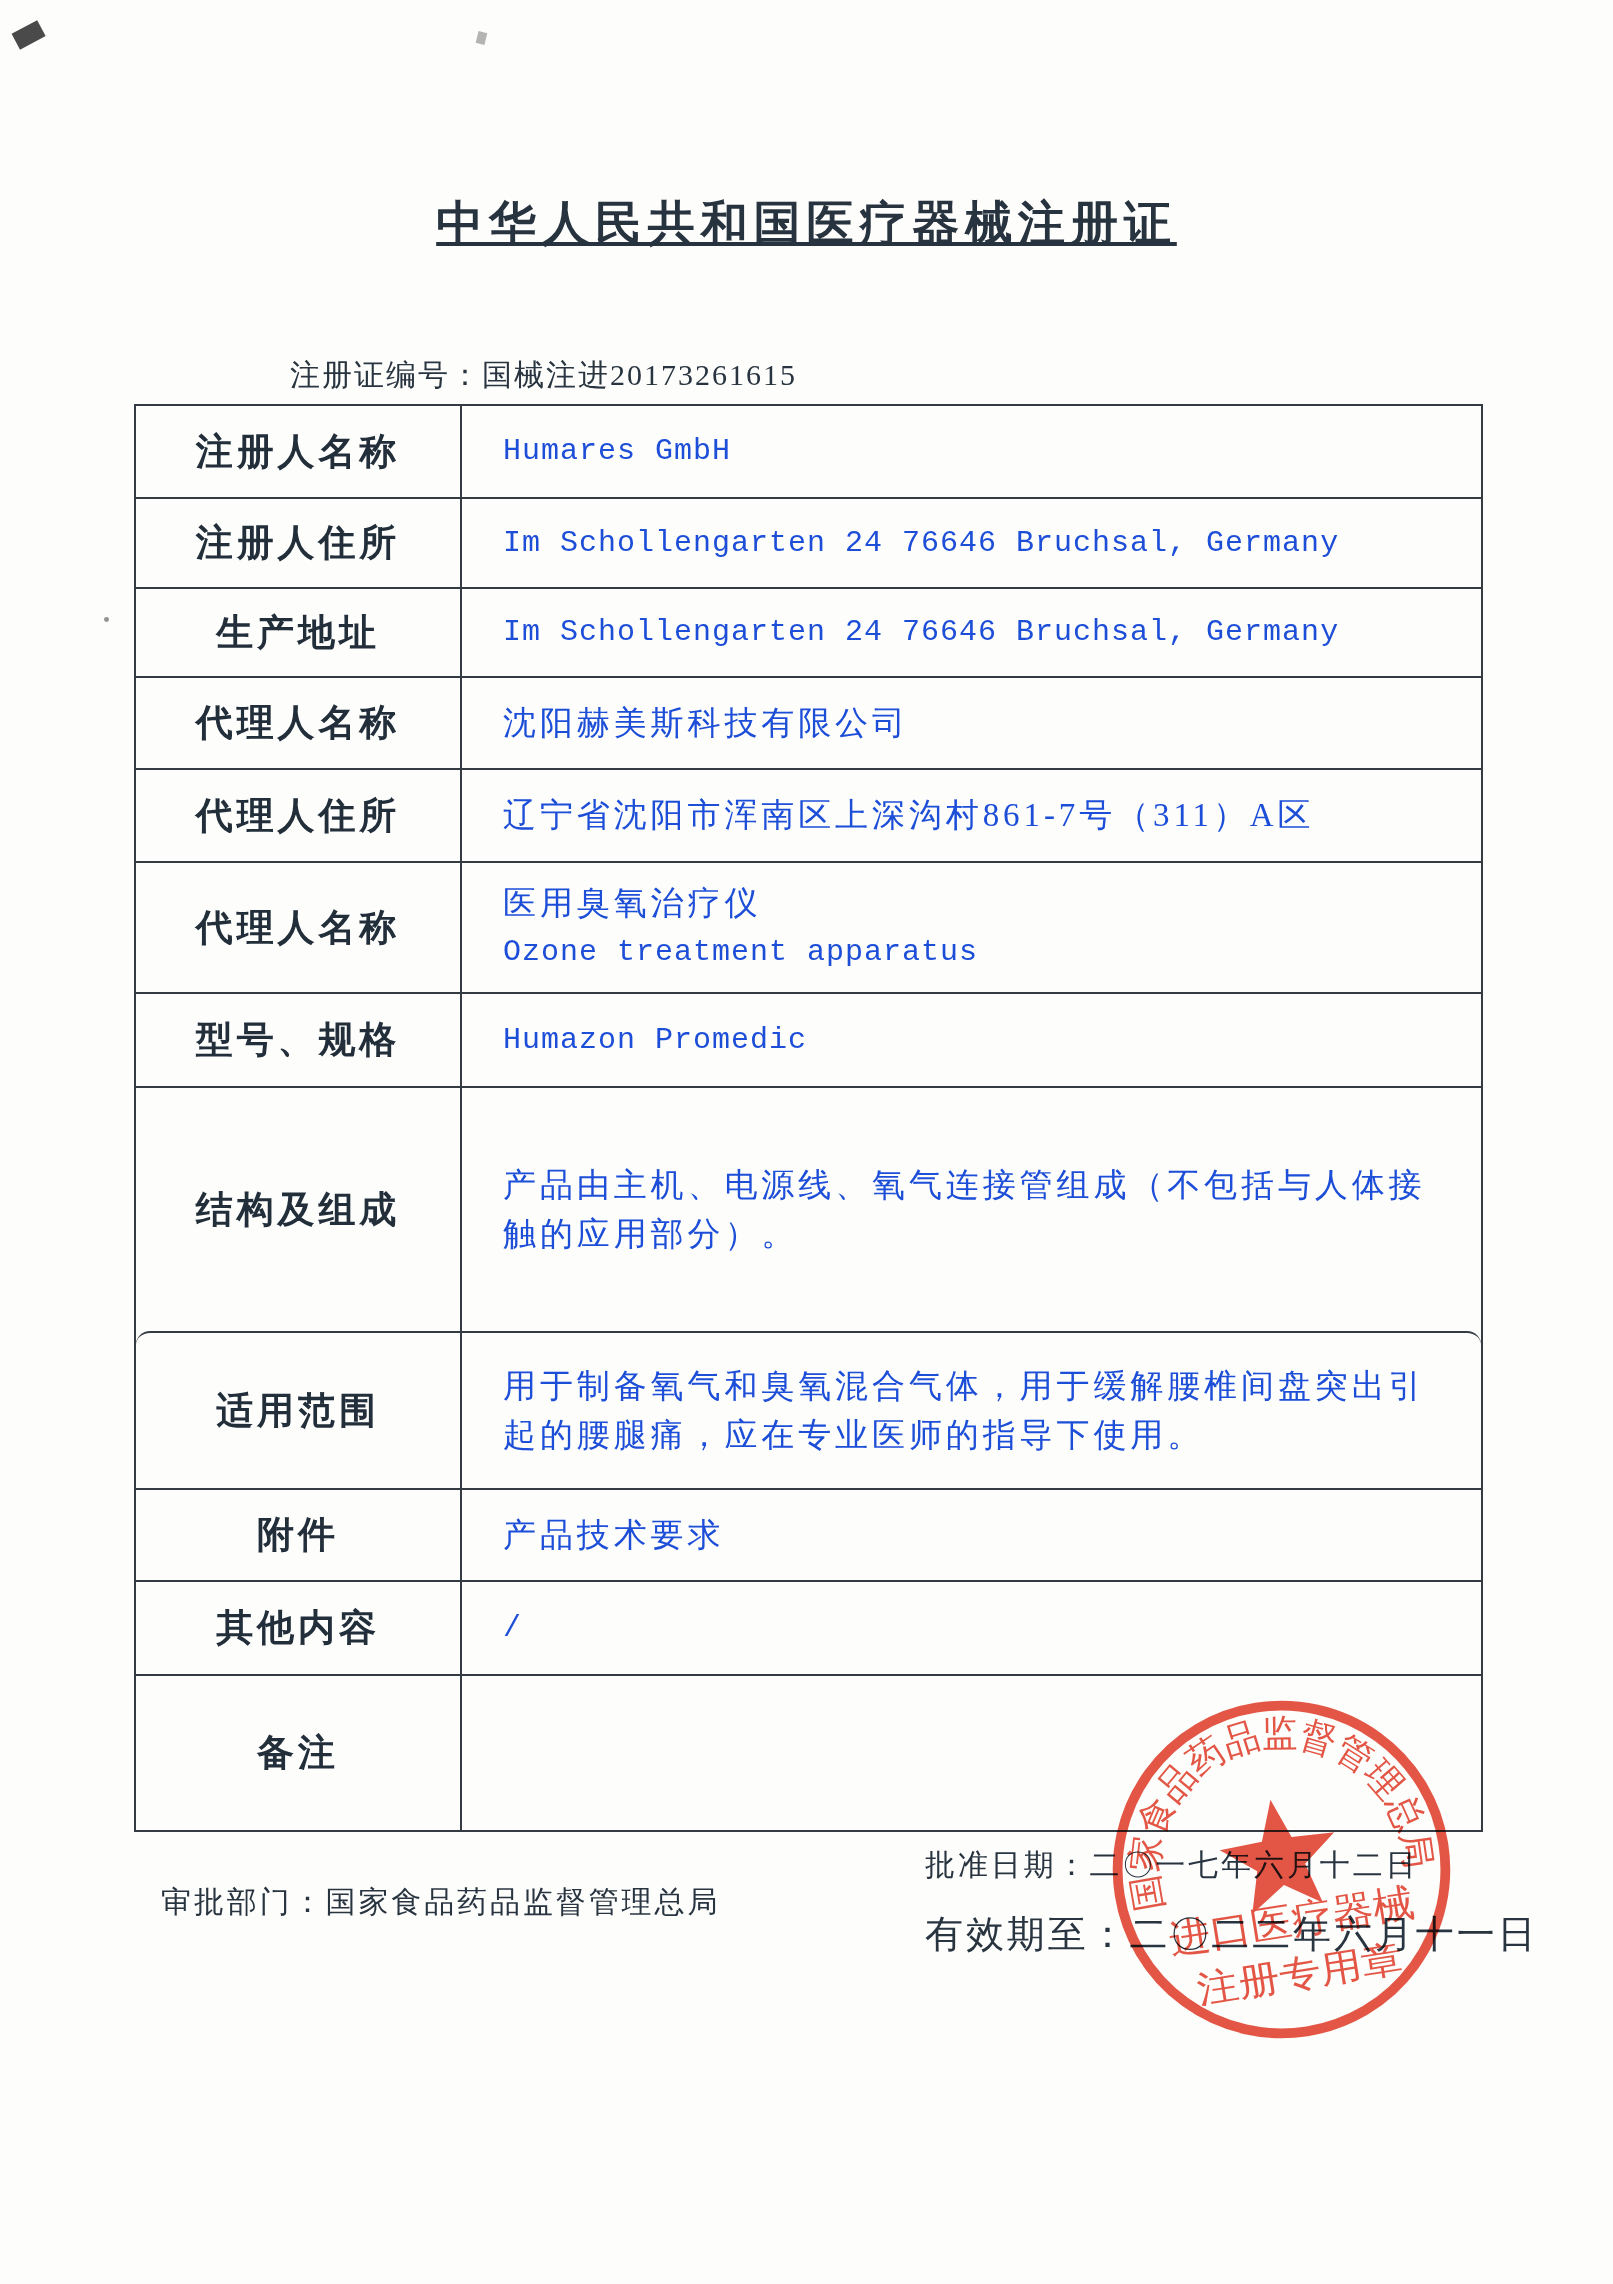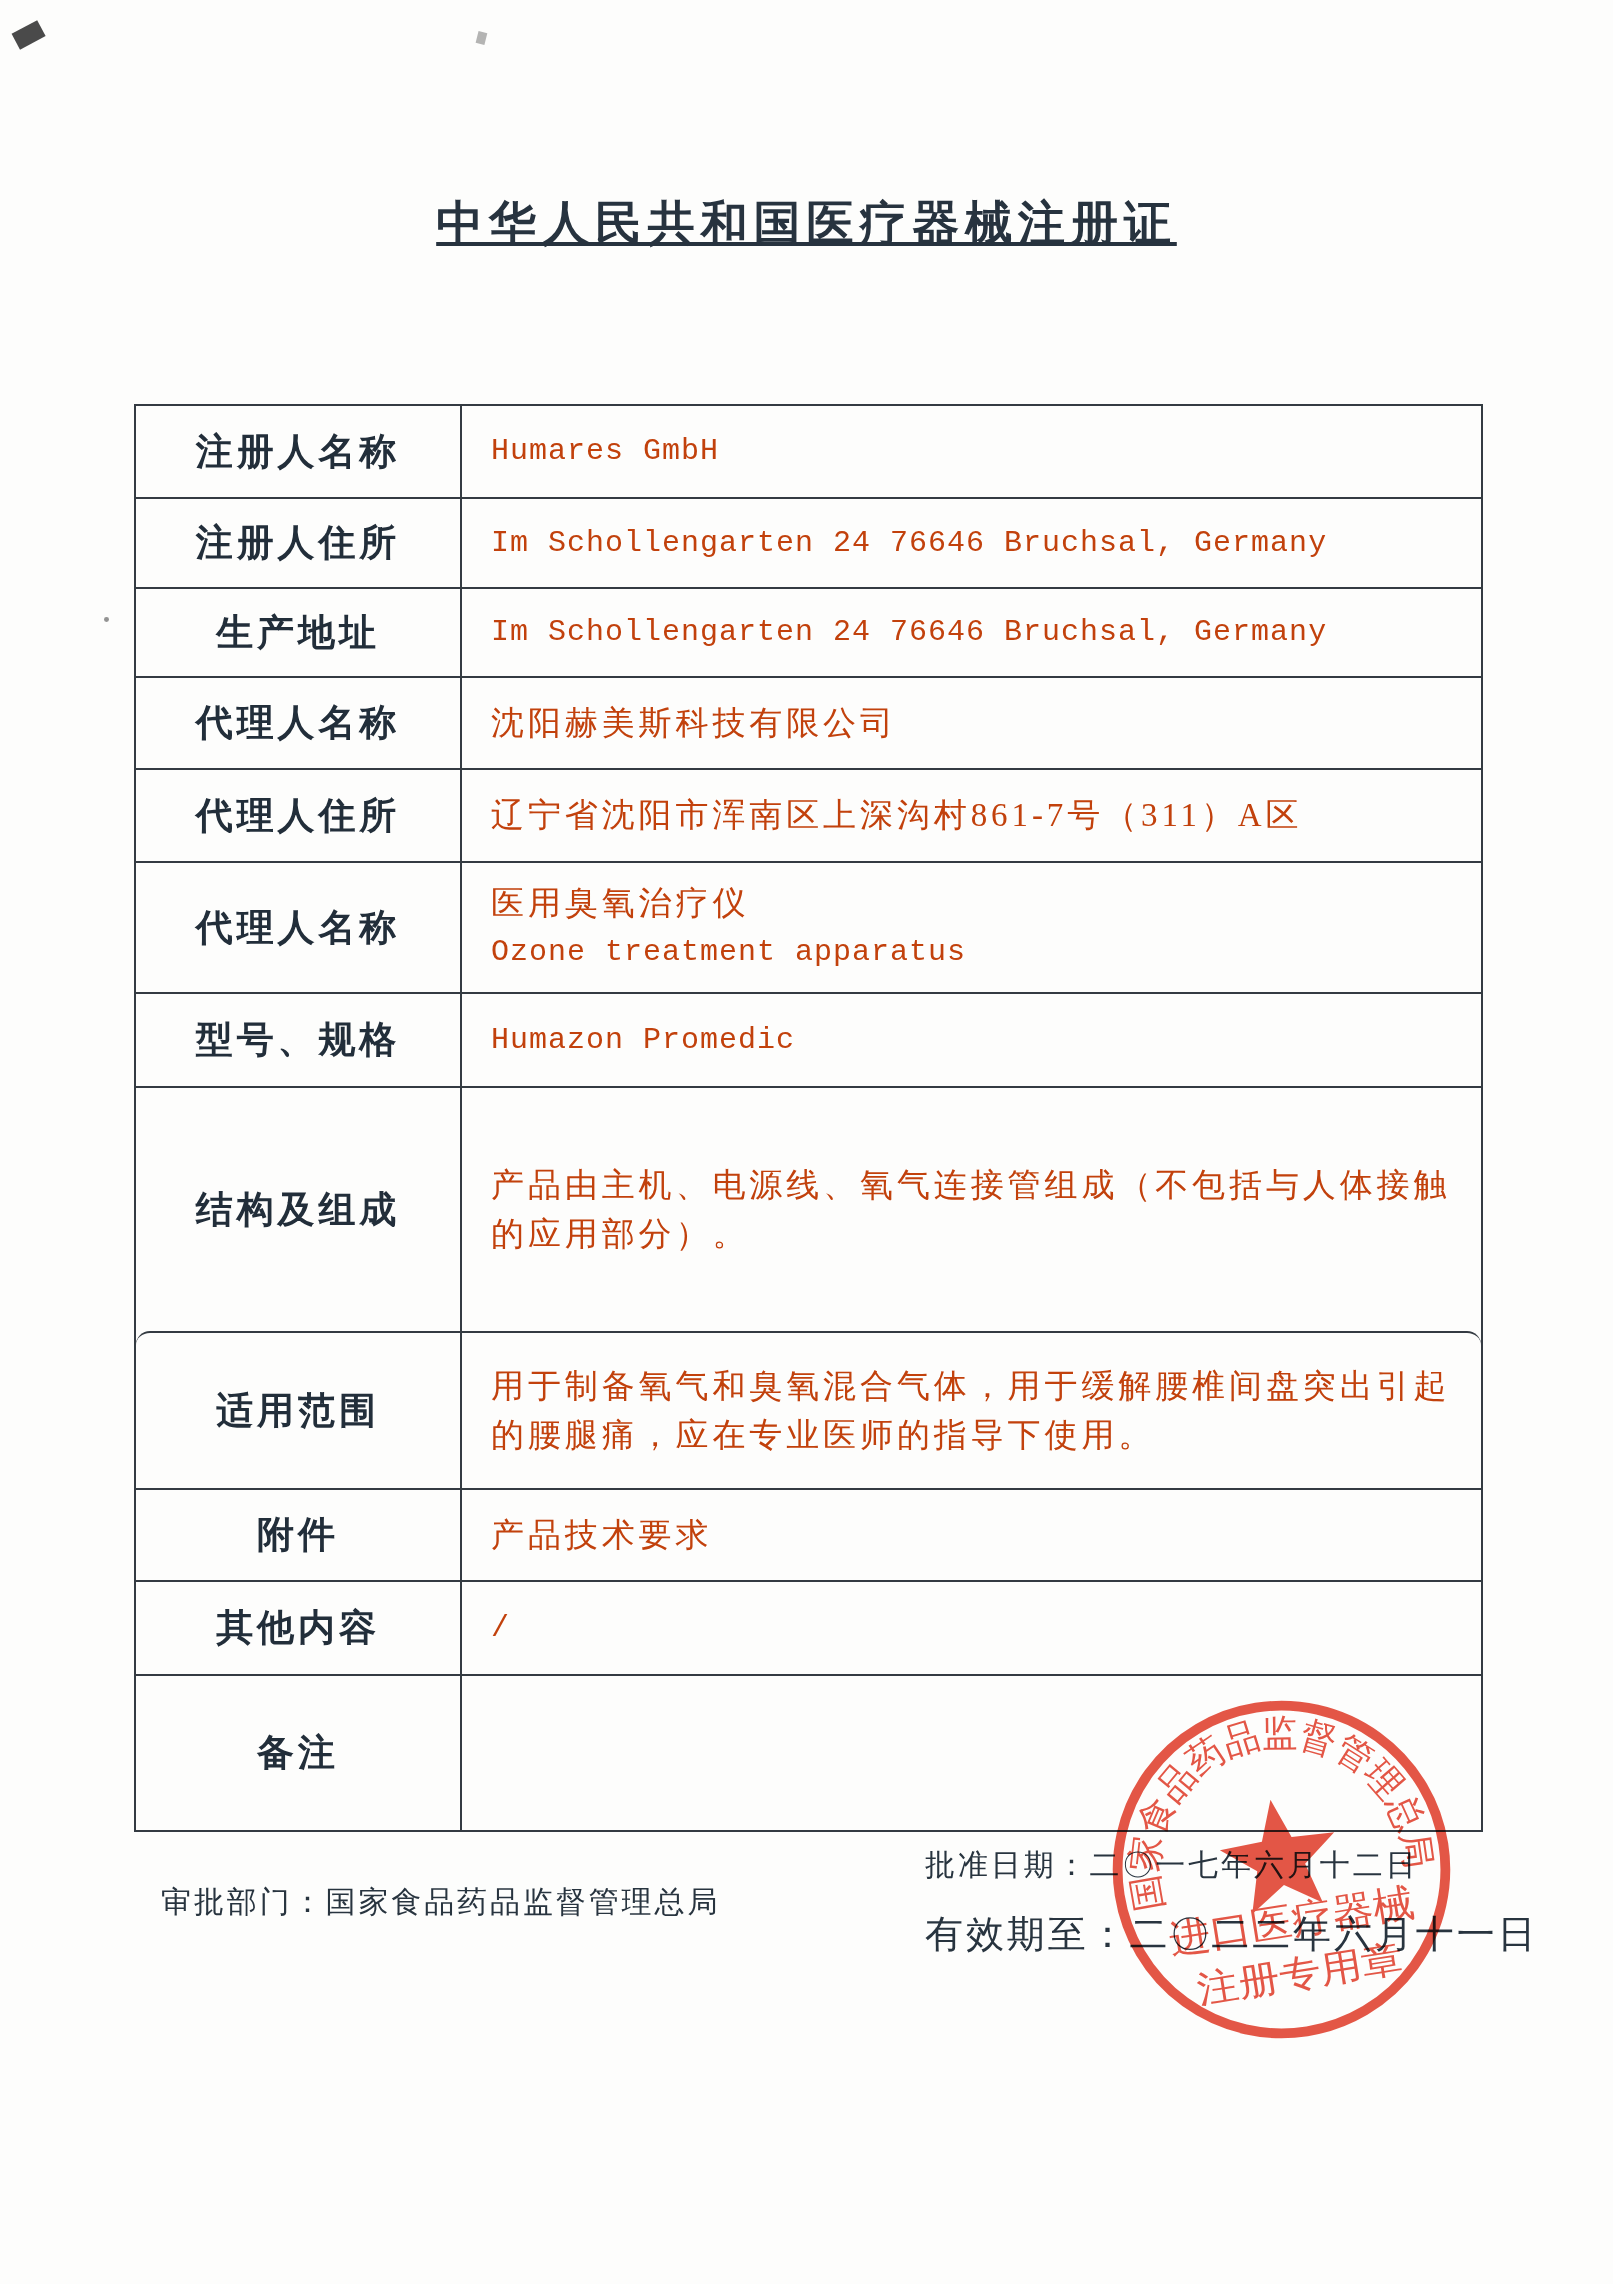--- a/index.html
+++ b/index.html
@@ -39,21 +39,22 @@
     display:flex;align-items:center;justify-content:center;
     font-family:"Liberation Sans","DejaVu Sans",sans-serif;
     font-weight:bold;font-size:37px;letter-spacing:3.9px;
     color:#222e3a;text-align:center;
   }
   .cell-value{
     flex:1;box-sizing:border-box;
     display:flex;flex-direction:column;justify-content:center;
     padding:9.8px 25.5px 9.8px 29px;
     font-size:33px;letter-spacing:3.9px;line-height:49px;
-    color:#c2410c;
+    color:#1d4ed8;
+    margin-left:12px;
   }
   .mono{
     font-family:"Liberation Mono","DejaVu Sans Mono",monospace;
     font-size:30px;letter-spacing:1px;
   }
   .h93{height:91px;} .h92{height:90px;} .h91{height:89px;} .h94{height:92px;}
   .h95{height:93px;} .h134{height:131px;} .h96{height:94px;} .h250{height:245px;}
   .h160{height:157px;border-radius:14px;} .h159{height:156px;}
   
   .dept{
@@ -84,20 +85,21 @@
 <body>
 
 <div class="page">
 
   <div class="art art-tl"></div>
   <div class="art art-tick"></div>
   <div class="art art-dot"></div>
 
   <div class="title">中华人民共和国医疗器械注册证</div>
 
+  <div class="regline">注册证编号：国械注进20173261615</div>
 
   <div class="cert-table">
 
     <div class="trow h93">
       <div class="cell-label">注册人名称</div>
       <div class="cell-value mono">Humares GmbH</div>
     </div>
 
     <div class="trow h92">
       <div class="cell-label">注册人住所</div>

